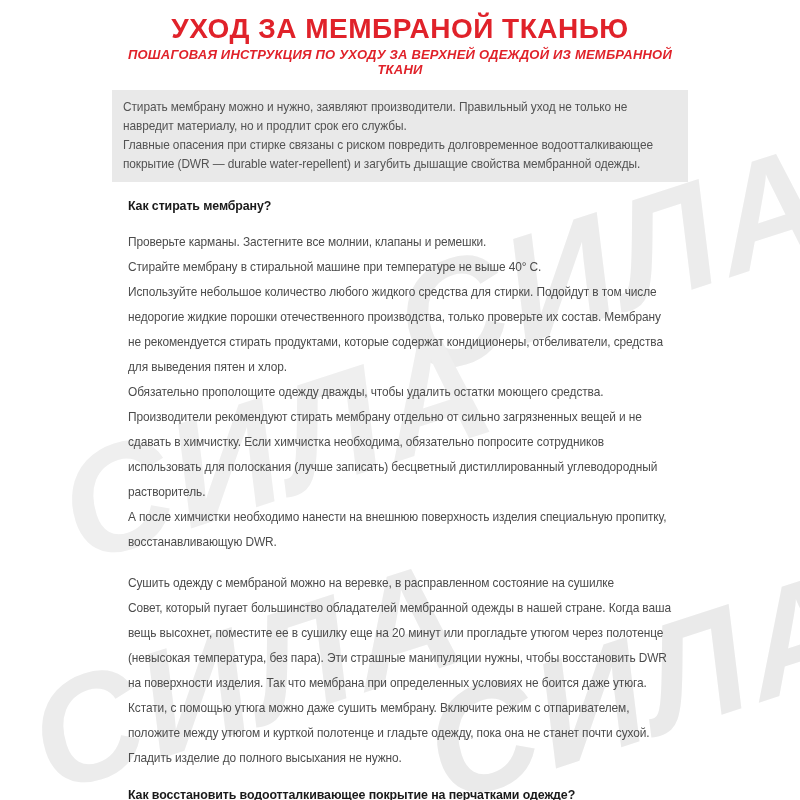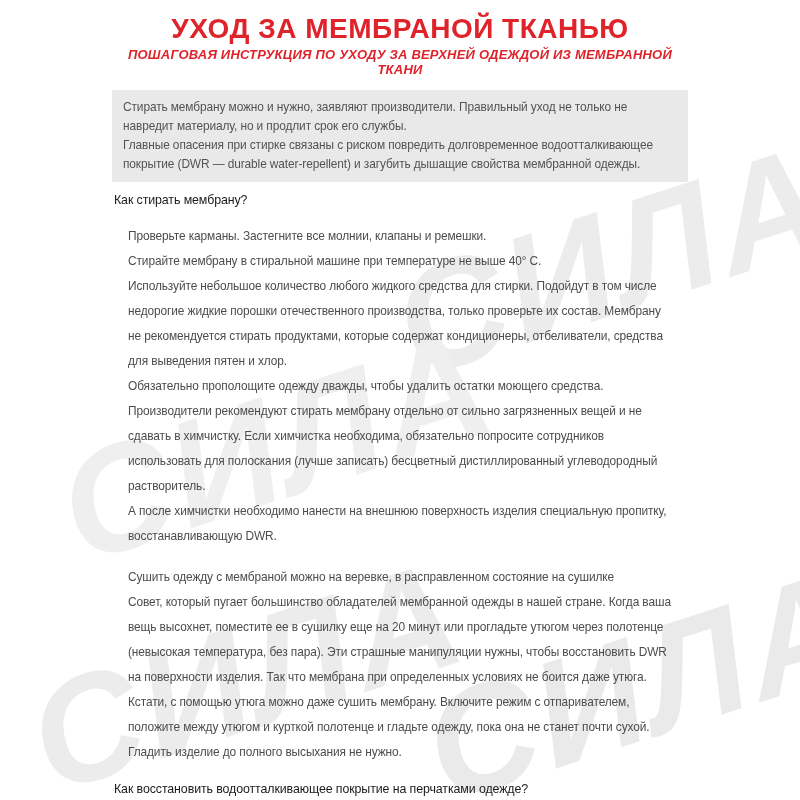--- a/index.html
+++ b/index.html
@@ -61,24 +61,24 @@
     background: #e9e9e9;
     padding: 8px 11px;
     margin-bottom: 10px;
     font-size: 11.9px;
     line-height: 19px;
     letter-spacing: -0.1px;
     color: #535353;
     white-space: pre-line;
   }
   .section-heading {
-    margin: 2px;
+    margin: 16px;
     font-size: 12.4px;
     line-height: 16.2px;
-    font-weight: normal;
+    font-weight: bold;
     color: #1a1a1a;
     letter-spacing: -0.1px;
   }
   .section-tips {
     margin: 16px;
     font-size: 11.9px;
     line-height: 25px;
     letter-spacing: -0.1px;
     color: #4c4c4c;
     white-space: pre-line;

